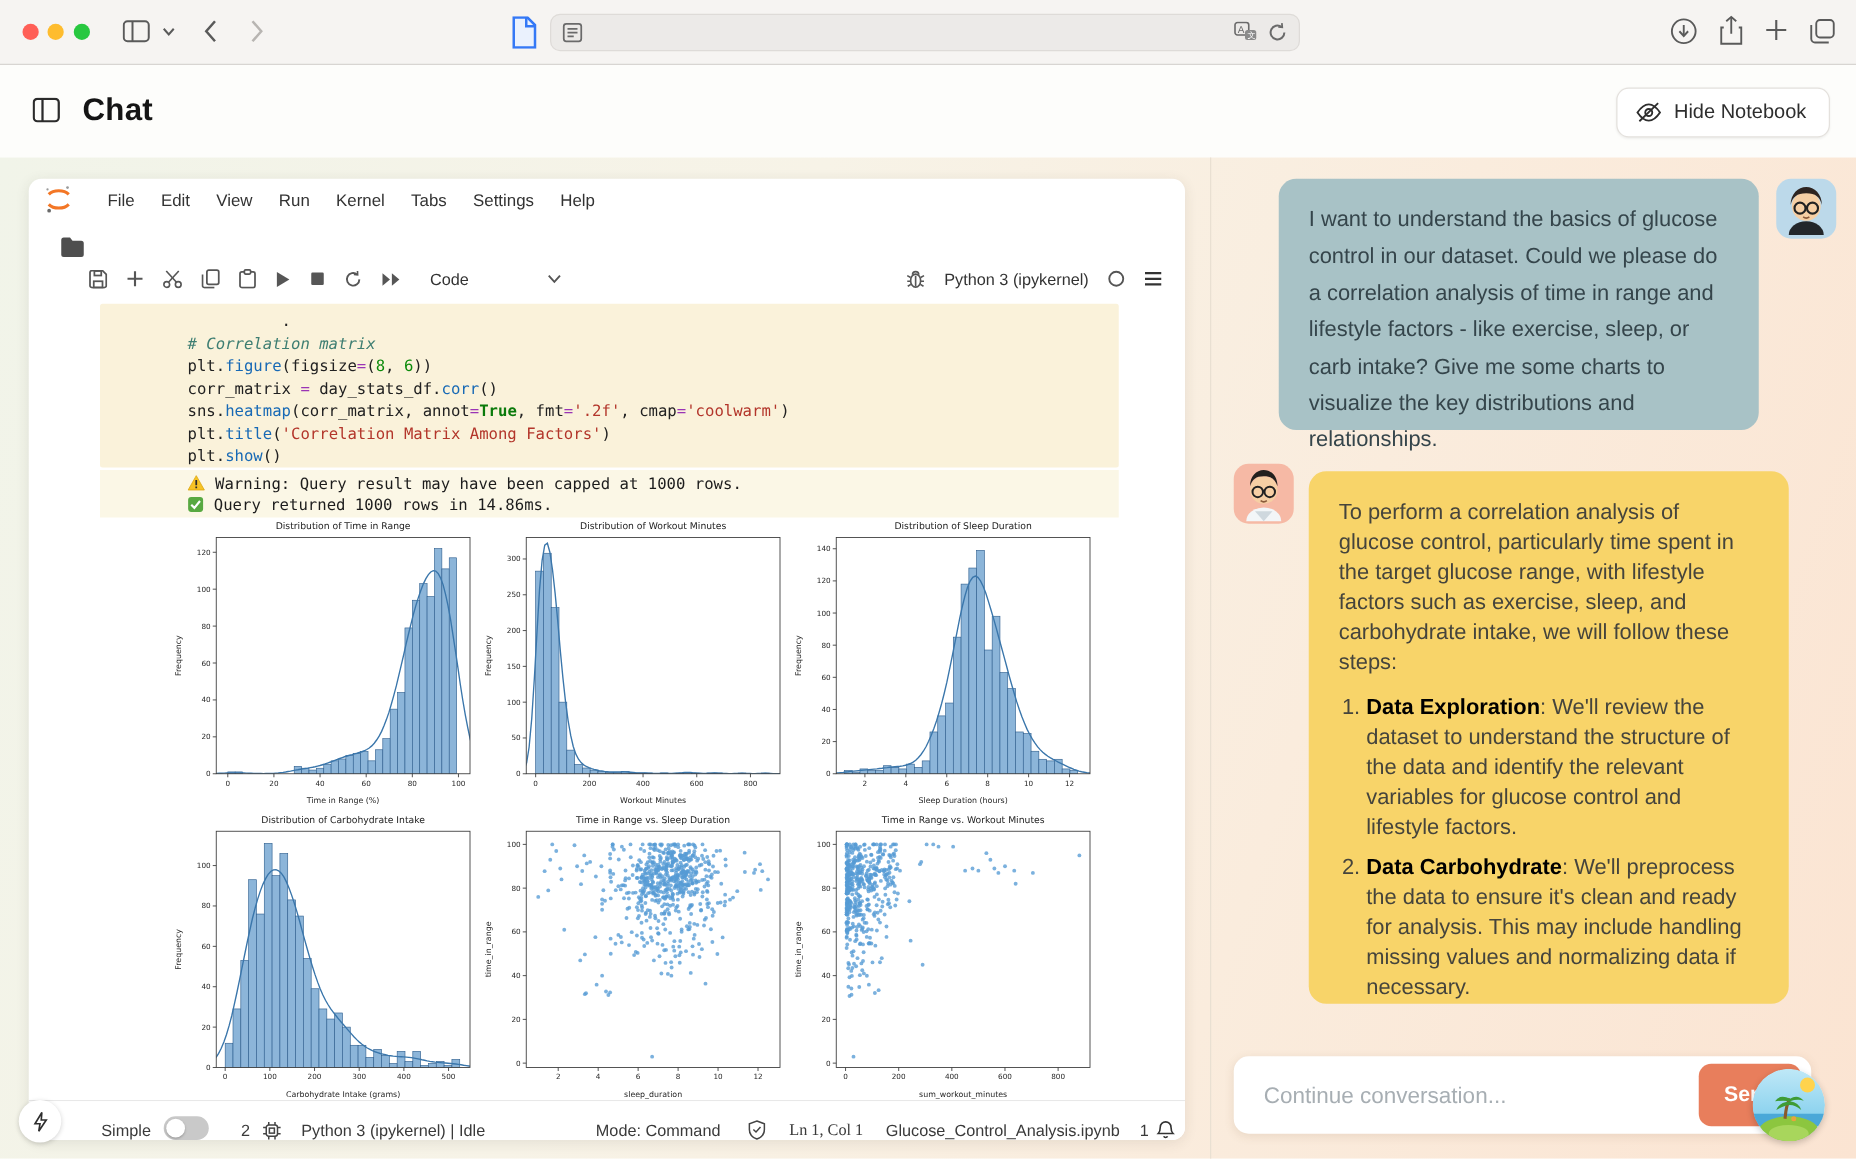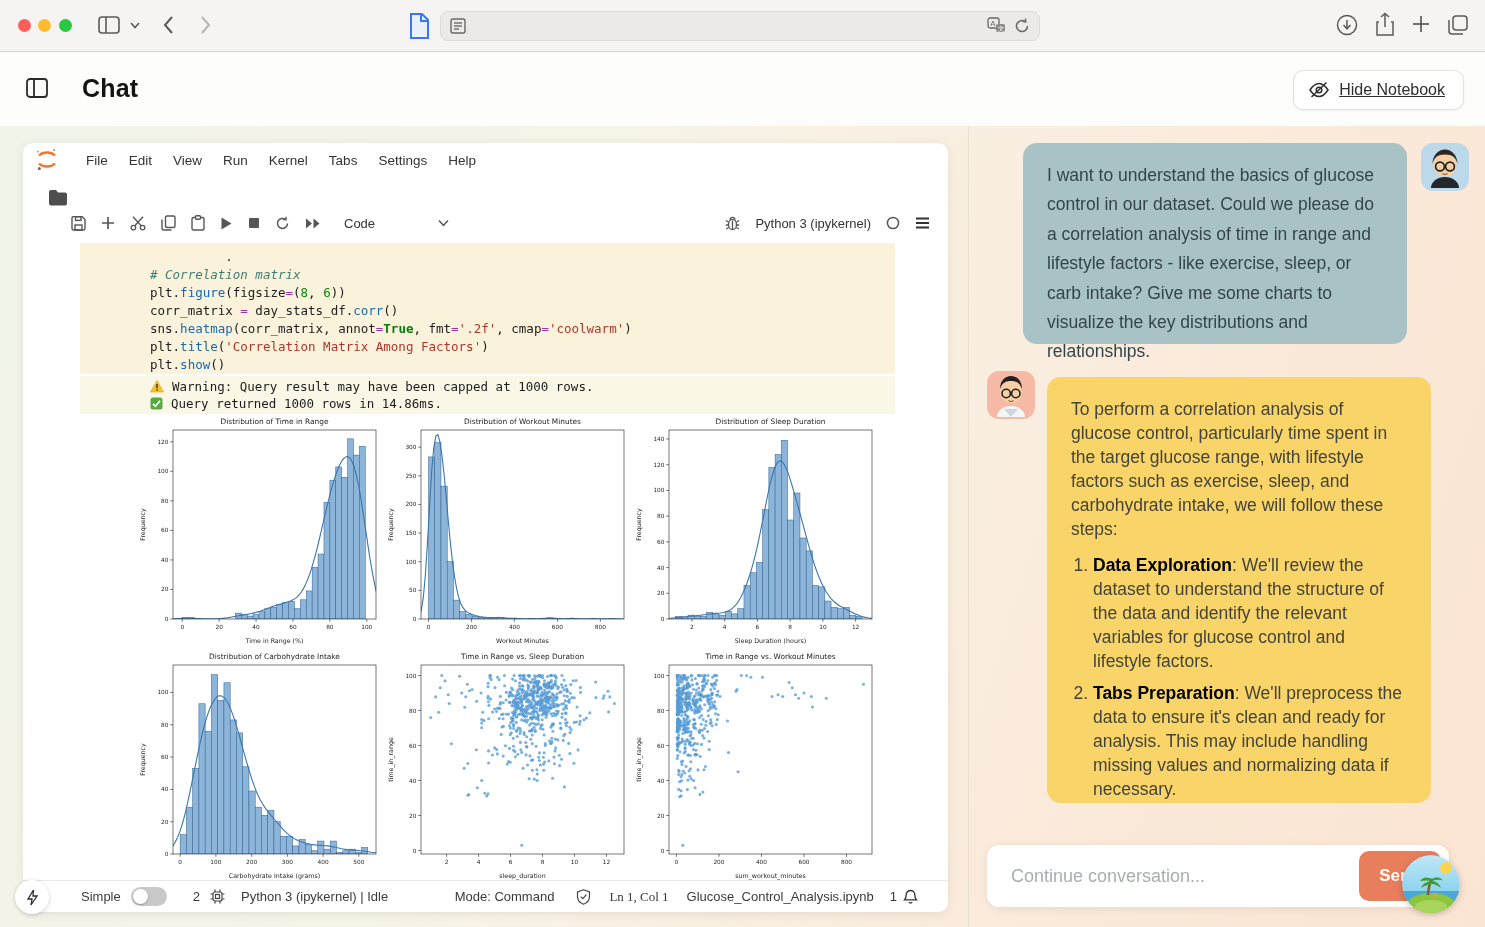--- a/index.html
+++ b/index.html
@@ -12,22 +12,22 @@
   .tl.r{left:18px;background:#ff5f57;} .tl.y{left:38px;background:#febc2e;} .tl.g{left:59px;background:#28c840;}
   .chrome .ic{position:absolute;top:14px;color:#5a5a5a;}
   .urlbar{position:absolute;left:440px;top:11px;width:600px;height:30px;background:#eceae8;border:1px solid #dedbd8;border-radius:8px;}
   .urlbar .ric{position:absolute;right:8px;top:5px;display:flex;gap:6px;color:#6a6a6a;}
   .urlbar .lic{position:absolute;left:8px;top:5px;color:#6a6a6a;}
   .docico{position:absolute;left:408px;top:13px;}
 
   
   .appheader{position:absolute;left:0;top:52px;width:1485px;height:74px;background:#fdfdfb;}
   .appheader .panelico{position:absolute;left:26px;top:26px;color:#2b2b2b;}
-  .apptitle{position:absolute;left:82px;top:22px;font-size:25px;font-weight:700;color:#141414;letter-spacing:.2px;}
-  .hidebtn{position:absolute;right:21px;top:18px;height:40px;padding:0 18px 0 14px;display:flex;align-items:center;gap:9px;background:#fff;border:1px solid #e4e1dd;border-radius:10px;box-shadow:0 1px 2px rgba(0,0,0,.06);font-size:16px;color:#2e2e2e;cursor:pointer;text-decoration:underline;}
+  .apptitle{position:absolute;left:66px;top:22px;font-size:25px;font-weight:700;color:#141414;letter-spacing:.2px;}
+  .hidebtn{position:absolute;right:21px;top:18px;height:40px;padding:0 18px 0 14px;display:flex;align-items:center;gap:9px;background:#fff;border:1px solid #e4e1dd;border-radius:10px;box-shadow:0 1px 2px rgba(0,0,0,.06);font-size:16px;color:#2e2e2e;cursor:pointer;}
 
   
   .content{position:absolute;left:0;top:126px;width:1485px;height:801px;
     background:linear-gradient(108deg,#f1f4e9 0%,#f7f3e7 38%,#faecdd 68%,#fbe4d2 100%);}
 
   
   .card{position:absolute;left:23px;top:17px;width:925px;height:769px;background:#ffffff;border-radius:10px;box-shadow:0 2px 10px rgba(60,60,50,.10);}
   .cardclip{position:absolute;inset:0;border-radius:8px;overflow:hidden;}
   .nb-menubar{position:absolute;left:0;top:0;width:100%;height:34px;display:flex;align-items:center;gap:21px;padding-left:12px;font-size:13.5px;color:#333;}
   .nb-menubar .jlogo{margin-right:6px;}
@@ -45,21 +45,21 @@
   .tk-pl{color:#212121}.tk-cm{color:#3E7E72;font-style:italic}.tk-fn{color:#1769b5}.tk-nm{color:#0a8a0a}
   .tk-op{color:#9a34b5}.tk-kw{color:#0a7a0a;font-weight:bold}.tk-st{color:#b3362b}
 
   .cell-output{position:absolute;left:57px;top:233px;width:815px;height:38px;background:#fbf7e6;padding:2px 0 16px 70px;}
   .warn-line{display:flex;align-items:center;gap:8px;height:17px;font-family:"DejaVu Sans Mono",monospace;font-size:12.5px;color:#1c1c1c;}
 
   .charts-grid{position:absolute;left:114px;top:270px;width:744px;height:470px;display:grid;grid-template-columns:248px 248px 248px;grid-template-rows:235px 235px;}
   .chartbox{width:248px;height:235px;}
 
   
-  .nb-status{position:absolute;left:0;top:737px;width:100%;height:32px;border-top:1px solid #e8e8e8;background:#fff;border-radius:0 0 10px 10px;display:flex;align-items:center;font-size:13px;color:#3a3a3a;padding:0 30px 0 52px;}
+  .nb-status{position:absolute;left:0;top:737px;width:100%;height:32px;border-top:1px solid #e8e8e8;background:#fff;border-radius:0 0 10px 10px;display:flex;align-items:flex-end;font-size:13px;color:#3a3a3a;padding:0 8px 0 52px;}
   .bolt-circle{position:absolute;left:-8px;top:737px;width:34px;height:34px;background:#fff;border-radius:50%;box-shadow:0 1px 4px rgba(0,0,0,.18);display:flex;align-items:center;justify-content:center;color:#2e2e2e;}
   .toggle{width:36px;height:19px;border-radius:10px;background:#c9c9c9;position:relative;margin:0 26px 0 10px;cursor:pointer;}
   .toggle .knob{position:absolute;left:2px;top:2px;width:15px;height:15px;border-radius:50%;background:#fff;box-shadow:0 1px 2px rgba(0,0,0,.25);} .st-gap-l{flex:1;}
   .st-item{display:flex;align-items:center;gap:8px;white-space:nowrap;}
 
   
   .chat{position:absolute;left:968px;top:0;width:517px;height:801px;border-left:1px solid #e9e0d2;}
   .bubble-user{position:absolute;left:54px;top:17px;width:384px;height:201px;background:#a8c2c6;border-radius:14px;padding:18px 24px;font-size:17.5px;line-height:29.4px;color:#35454b;}
   .avatar{position:absolute;width:48px;height:48px;border-radius:12px;overflow:hidden;}
   .av-user{left:452px;top:17px;background:#bcd9ea;}
@@ -1915,21 +1915,21 @@
           <circle cx="19.2" cy="22.5" r="4.2" fill="none" stroke="#222" stroke-width="1.6"></circle>
           <circle cx="28.8" cy="22.5" r="4.2" fill="none" stroke="#222" stroke-width="1.6"></circle>
           <line x1="23.4" y1="22" x2="24.6" y2="22" stroke="#222" stroke-width="1.6"></line>
           <path d="M21.5 29.5 q2.5 2 5 0" fill="none" stroke="#8a5a3a" stroke-width="1.2"></path>
         </svg>
       </div>
       <div class="bubble-asst">
         <div>To perform a correlation analysis of glucose control, particularly time spent in the target glucose range, with lifestyle factors such as exercise, sleep, and carbohydrate intake, we will follow these steps:</div>
         <ol id="asst-steps">
             <li><b>Data Exploration</b>: We'll review the dataset to understand the structure of the data and identify the relevant variables for glucose control and lifestyle factors.</li>
-            <li><b>Tabs Preparation</b>: We'll preprocess the data to ensure it's clean and ready for analysis. This may include handling missing values and normalizing data if necessary.</li>
+            <li><b>Data Carbohydrate</b>: We'll preprocess the data to ensure it's clean and ready for analysis. This may include handling missing values and normalizing data if necessary.</li>
           </ol>
       </div>
 
       <div class="chat-inputbar">
         <input type="text" placeholder="Continue conversation..." style="">
         <button class="sendbtn">Send</button>
       </div>
       <div class="island">
         <svg width="58" height="58" viewBox="0 0 58 58">
           <defs>

